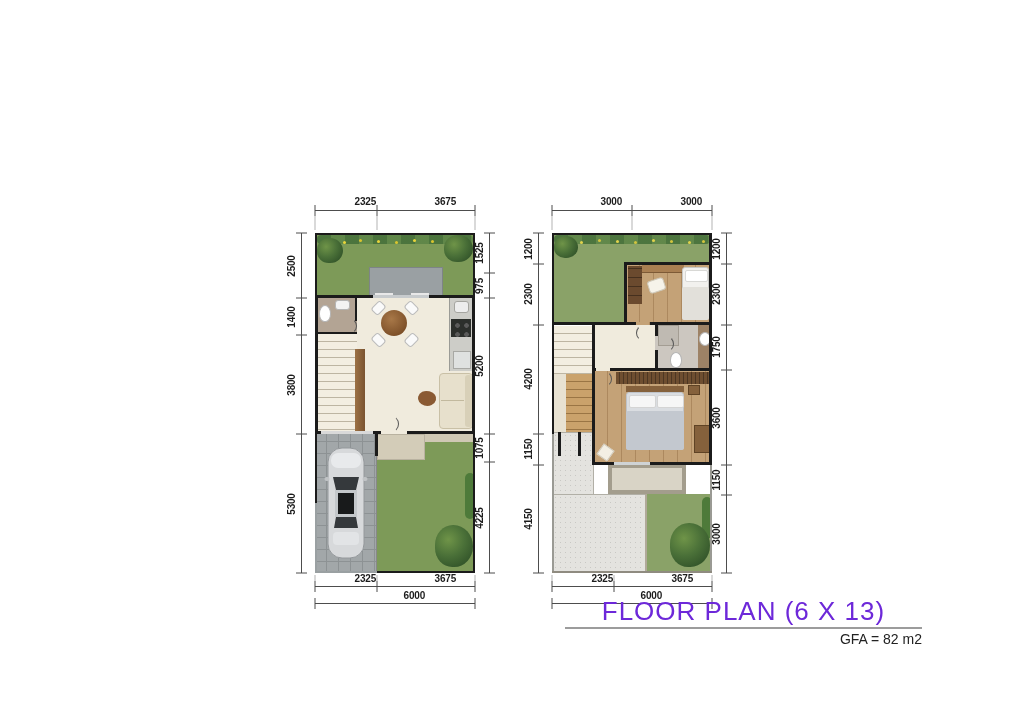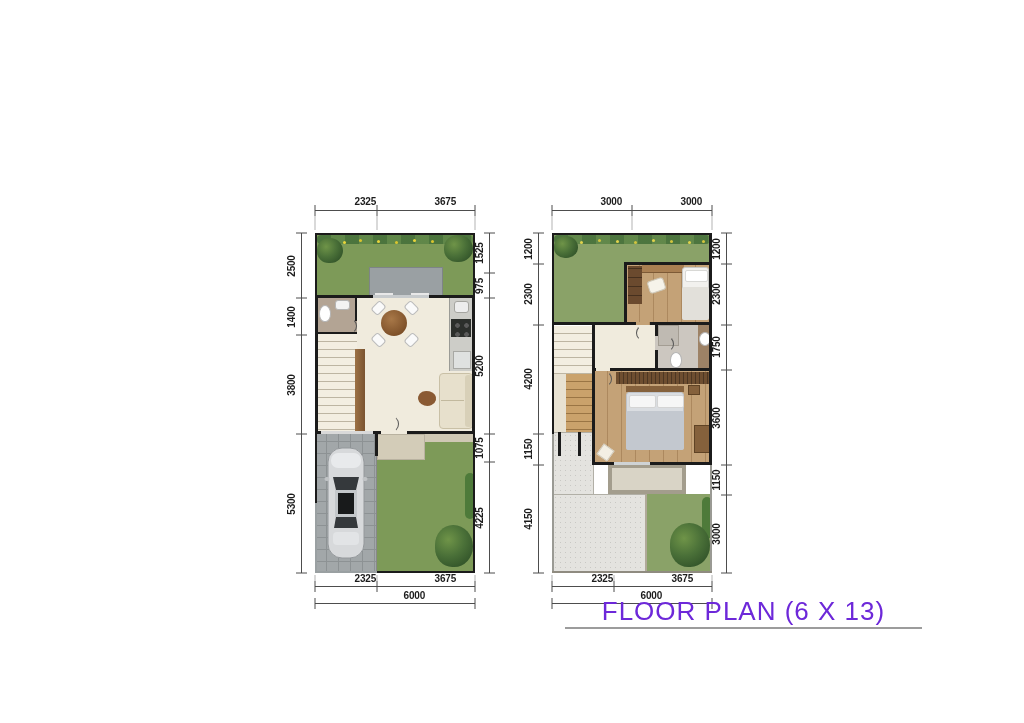--- a/index.html
+++ b/index.html
@@ -243,14 +243,15 @@
   <div class="dimv" style="left:697px;top:341px;">1750</div>
   <div class="dimv" style="left:697px;top:412px;">3600</div>
   <div class="dimv" style="left:697px;top:474px;">1150</div>
   <div class="dimv" style="left:697px;top:528px;">3000</div>
   <div class="dimh" style="left:553px;top:573px;">2325</div>
   <div class="dimh" style="left:633px;top:573px;">3675</div>
   <div class="dimh" style="left:602px;top:590px;">6000</div>
 
   <div class="title">FLOOR PLAN (6 X 13)</div>
   <div class="rule"></div>
+  <div class="subtitle">GFA = 82 m2</div>
 
 </div>
 
 </body></html>

